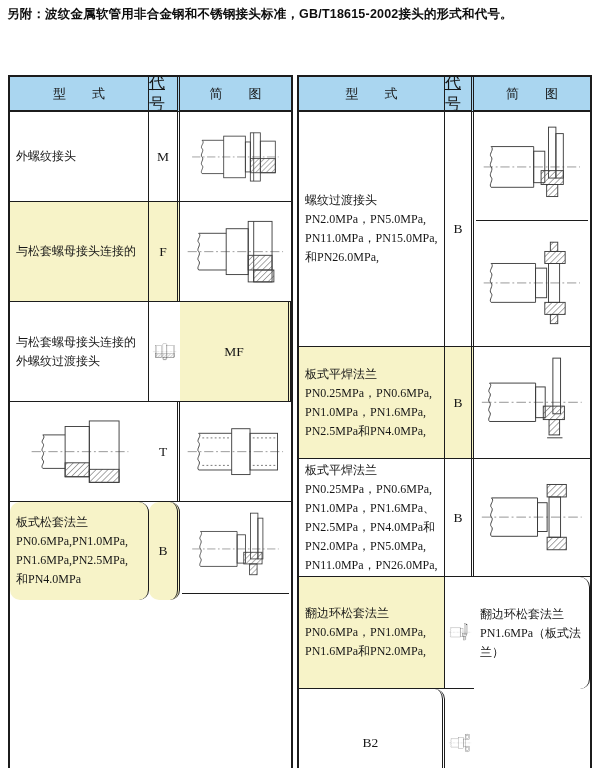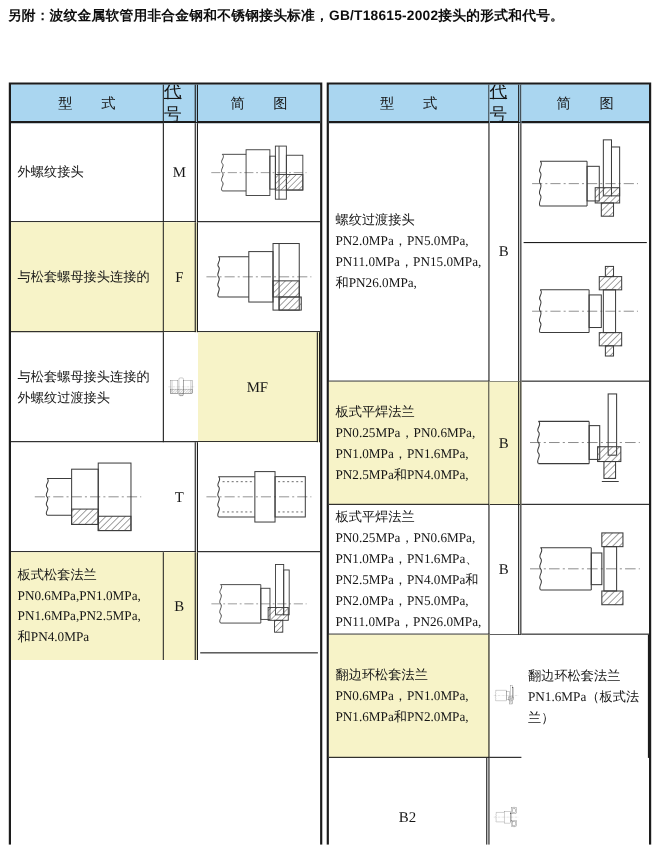--- a/index.html
+++ b/index.html
@@ -16,21 +16,21 @@
         grid-template-rows:35px 90px 100px 100px 100px 98px 1fr;}
   #rtbl{left:297px;width:295px;height:725px;
         grid-template-columns:146px 29px 1fr;
         grid-template-rows:35px 235px 112px 118px 112px 1fr;}
   .cell{box-sizing:border-box;border-right:1px solid var(--border);
         border-bottom:1px solid var(--border);display:flex;align-items:center;
         overflow:hidden;min-width:0;min-height:0;}
   .cell.c{justify-content:center;border-right:3px double var(--border);
           font-size:13.5px;}
   .cell.d{border-right:none;justify-content:center;padding:2px;}
-  .cell.bb{border-bottom:none;}
+  .cell.bb{border-bottom:none;border-radius:10px;}
   .hd{background:var(--header-bg);justify-content:center;font-size:13px;
       border-bottom-width:2px;}
   .hd.c{font-size:16px;text-decoration:underline;}
   .hl{background:var(--highlight-bg);}
   .typetext{white-space:pre-line;font-size:12px;line-height:19px;
             padding:2px 3px 2px 6px;}
   .split{flex-direction:column;align-items:stretch;padding:0;}
   .sub{box-sizing:border-box;display:flex;align-items:center;justify-content:center;
        padding:2px;overflow:hidden;}
   .sub + .sub{border-top:1px solid var(--border);}

